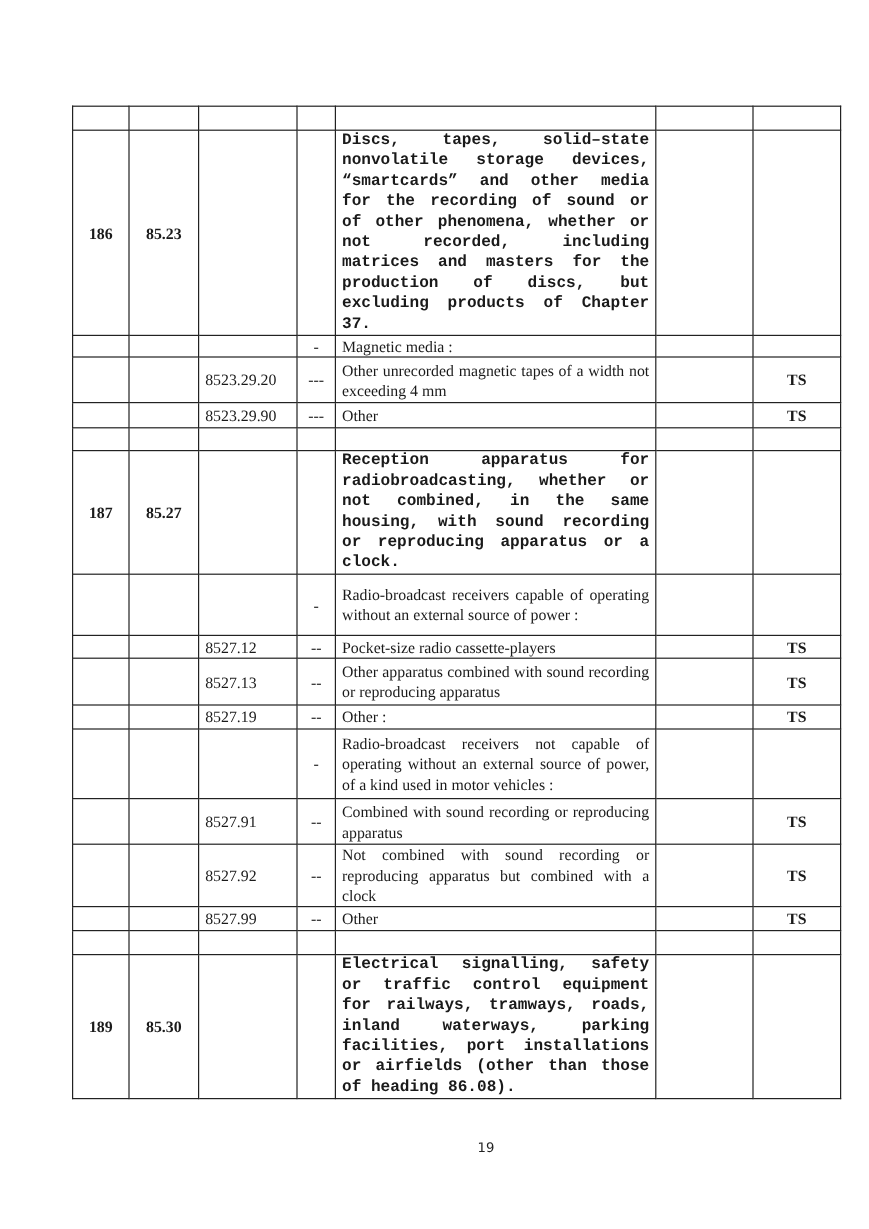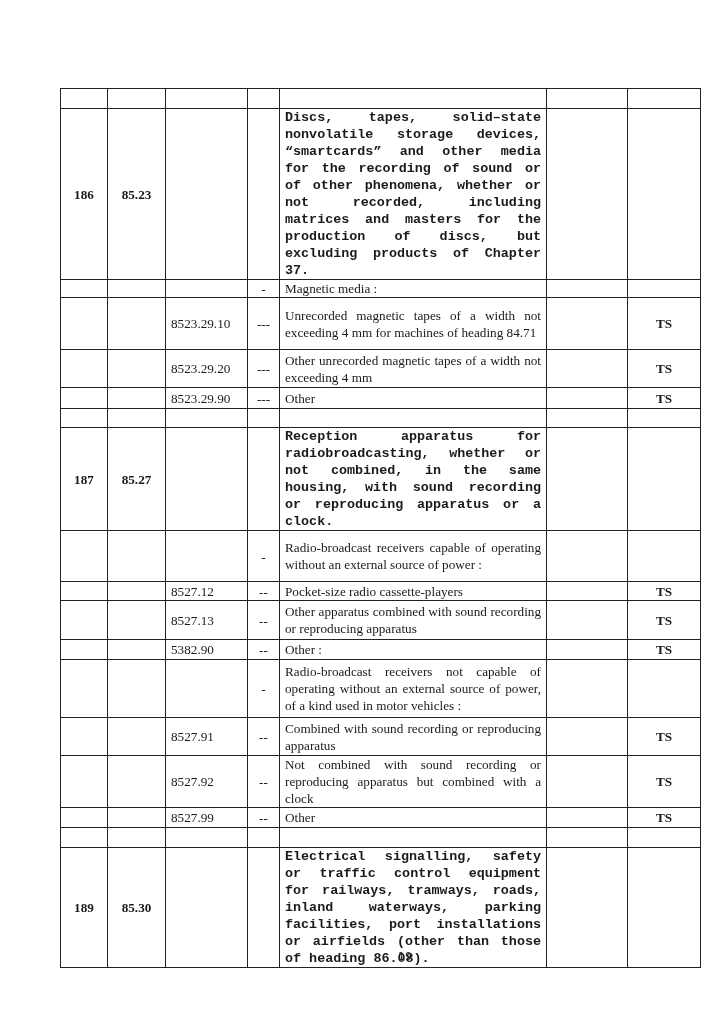--- a/index.html
+++ b/index.html
@@ -53,29 +53,20 @@
         <td class="c-cat"></td>
       </tr>
       <tr style="height: 18px;">
         <td class="c-sn"></td>
         <td class="c-head"></td>
         <td class="c-code"></td>
         <td class="c-dash">-</td>
         <td class="c-desc">Magnetic media :</td>
         <td class="c-blank"></td>
         <td class="c-cat"></td>
-      </tr>
-      <tr style="height: 52px;">
-        <td class="c-sn"></td>
-        <td class="c-head"></td>
-        <td class="c-code">8523.29.10</td>
-        <td class="c-dash">---</td>
-        <td class="c-desc j" style="text-align-last: left;">Unrecorded magnetic tapes of a width not exceeding 4 mm for machines of heading 84.71</td>
-        <td class="c-blank"></td>
-        <td class="c-cat">TS</td>
       </tr>
       <tr style="height: 38px;">
         <td class="c-sn"></td>
         <td class="c-head"></td>
         <td class="c-code">8523.29.20</td>
         <td class="c-dash">---</td>
         <td class="c-desc">Other unrecorded magnetic tapes of a width not exceeding 4 mm</td>
         <td class="c-blank"></td>
         <td class="c-cat">TS</td>
       </tr>
@@ -129,21 +120,21 @@
         <td class="c-head"></td>
         <td class="c-code">8527.13</td>
         <td class="c-dash">--</td>
         <td class="c-desc j" style="text-align-last: left;">Other apparatus combined with sound recording or reproducing apparatus</td>
         <td class="c-blank"></td>
         <td class="c-cat">TS</td>
       </tr>
       <tr style="height: 20px;">
         <td class="c-sn"></td>
         <td class="c-head"></td>
-        <td class="c-code">5382.90</td>
+        <td class="c-code">8527.19</td>
         <td class="c-dash">--</td>
         <td class="c-desc">Other :</td>
         <td class="c-blank"></td>
         <td class="c-cat">TS</td>
       </tr>
       <tr style="height: 58px;">
         <td class="c-sn"></td>
         <td class="c-head"></td>
         <td class="c-code"></td>
         <td class="c-dash">-</td>

